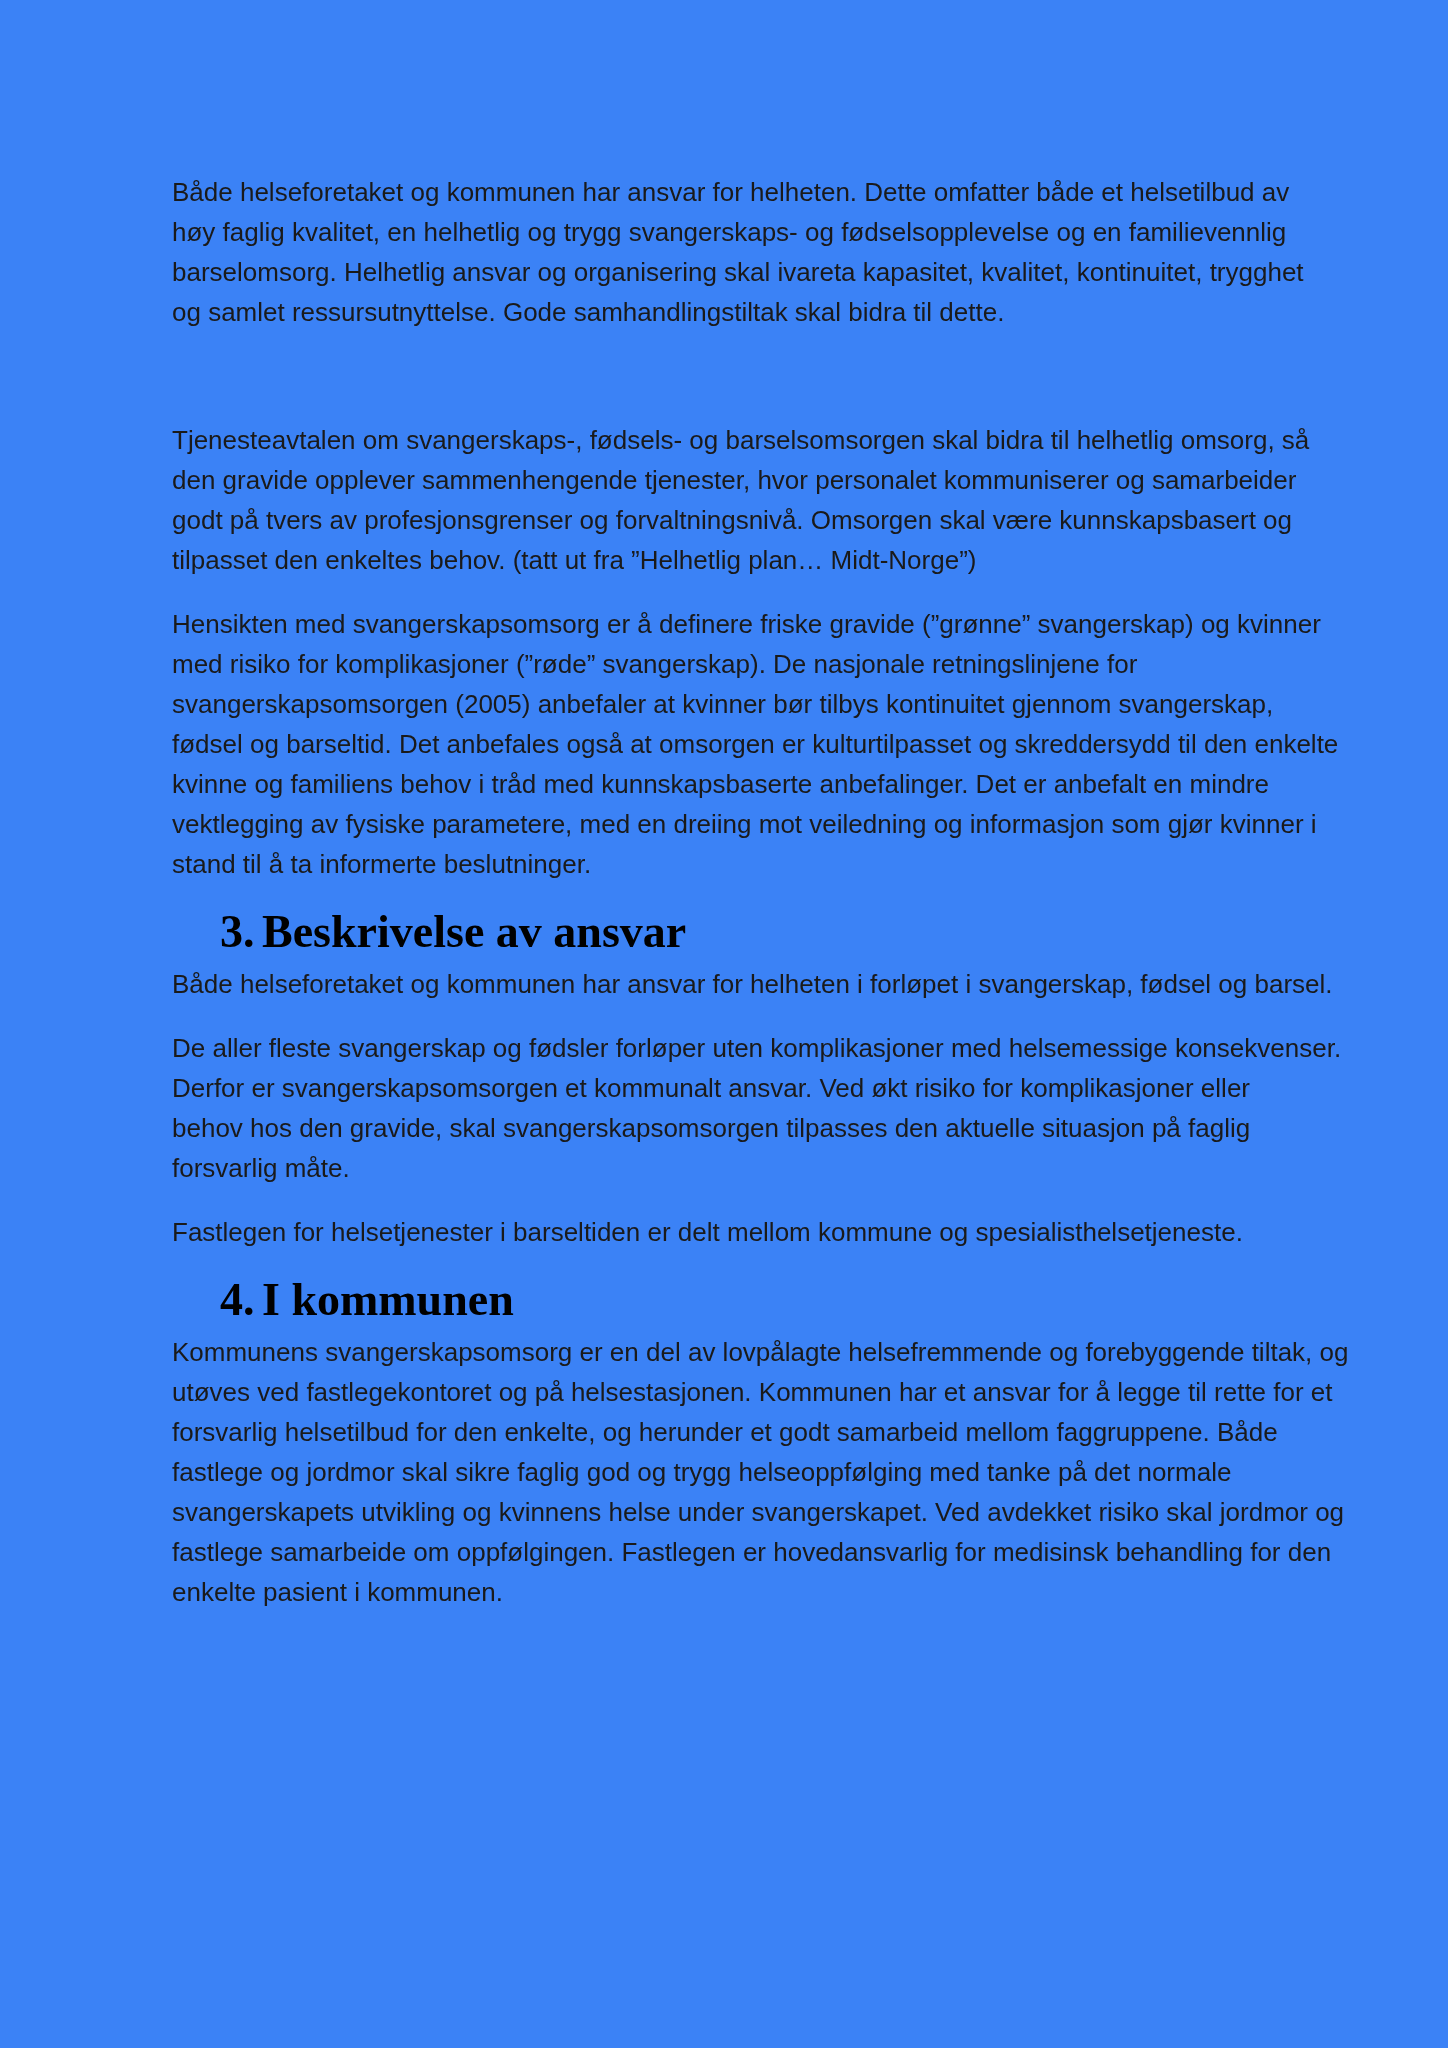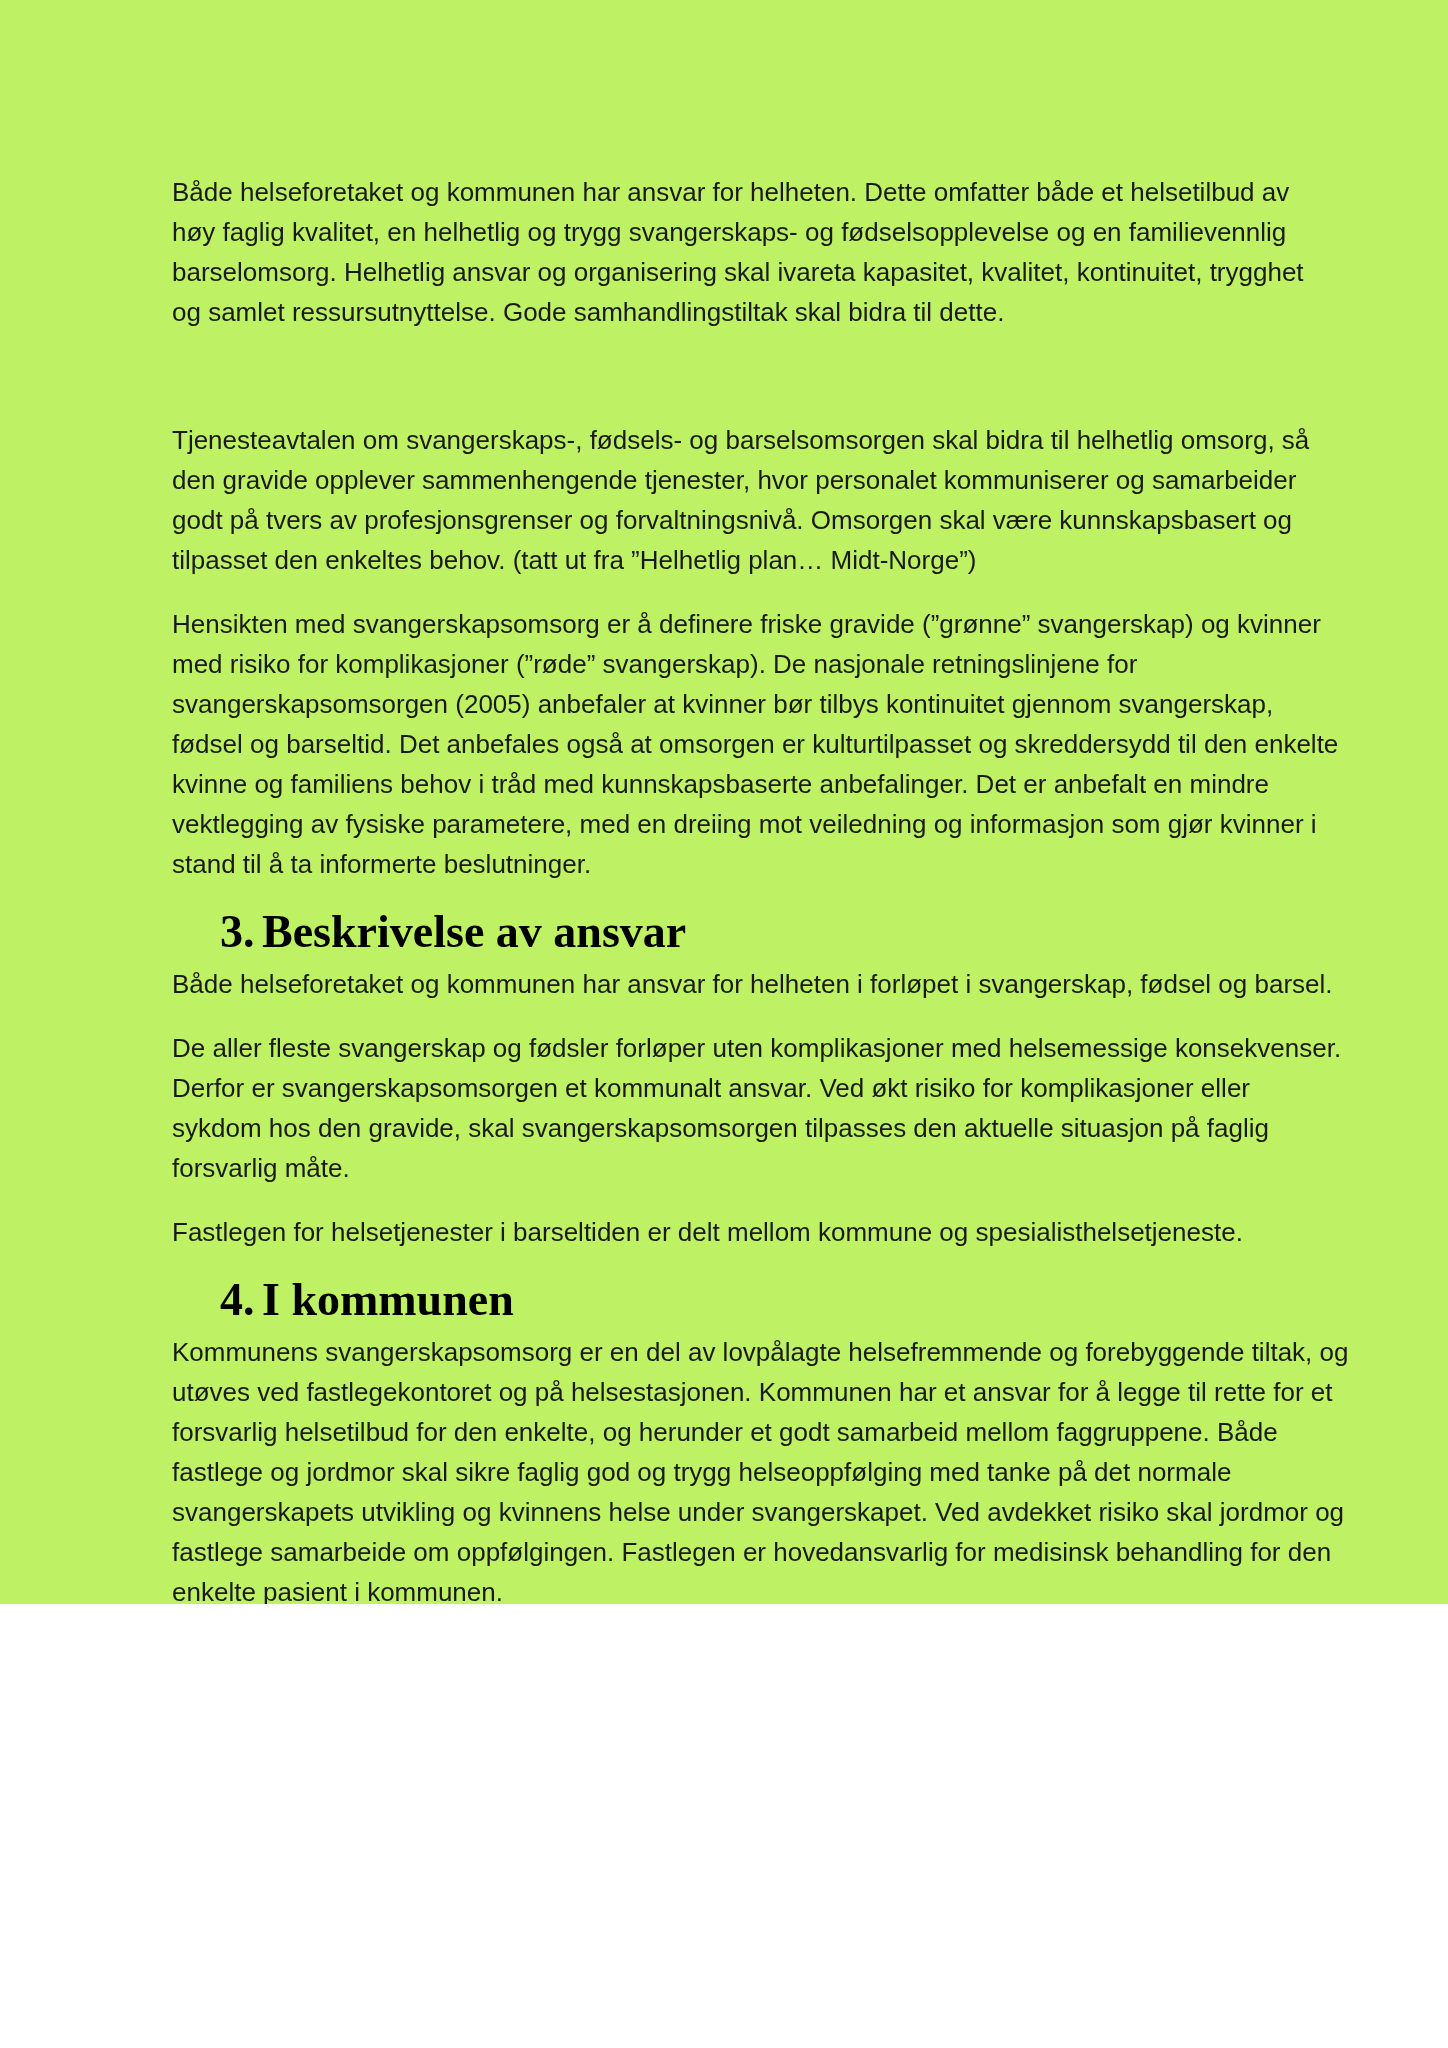--- a/index.html
+++ b/index.html
@@ -3,22 +3,22 @@
 <meta charset="utf-8">
 <style>
   html, body {
     margin: 0;
     padding: 0;
     background: #ffffff;
   }
   .page {
     position: relative;
     width: 1448px;
-    height: 1604px;
-    background: #bef264;
+    height: 2048px;
+    background: #3b82f6;
     box-sizing: border-box;
     padding: 172px 56px 8px 172px;
     font-family: "Liberation Sans", "DejaVu Sans", sans-serif;
     font-size: 26px;
     line-height: 40px;
     color: #1a1a1a;
     overflow: hidden;
   }
   .par {
     white-space: pre-line;
@@ -63,21 +63,21 @@
 vektlegging av fysiske parametere, med en dreiing mot veiledning og informasjon som gjør kvinner i
 stand til å ta informerte beslutninger.</div>
 
   <div class="heading">
     <span class="h-num">3.</span><span>Beskrivelse av ansvar</span>
   </div>
 
   <div class="par">Både helseforetaket og kommunen har ansvar for helheten i forløpet i svangerskap, fødsel og barsel.</div>
   <div class="par">De aller fleste svangerskap og fødsler forløper uten komplikasjoner med helsemessige konsekvenser.
 Derfor er svangerskapsomsorgen et kommunalt ansvar. Ved økt risiko for komplikasjoner eller
-sykdom hos den gravide, skal svangerskapsomsorgen tilpasses den aktuelle situasjon på faglig
+behov hos den gravide, skal svangerskapsomsorgen tilpasses den aktuelle situasjon på faglig
 forsvarlig måte.</div>
   <div class="par">Fastlegen for helsetjenester i barseltiden er delt mellom kommune og spesialisthelsetjeneste.</div>
 
   <div class="heading">
     <span class="h-num">4.</span><span>I kommunen</span>
   </div>
 
   <div class="par">Kommunens svangerskapsomsorg er en del av lovpålagte helsefremmende og forebyggende tiltak, og
 utøves ved fastlegekontoret og på helsestasjonen. Kommunen har et ansvar for å legge til rette for et
 forsvarlig helsetilbud for den enkelte, og herunder et godt samarbeid mellom faggruppene. Både

